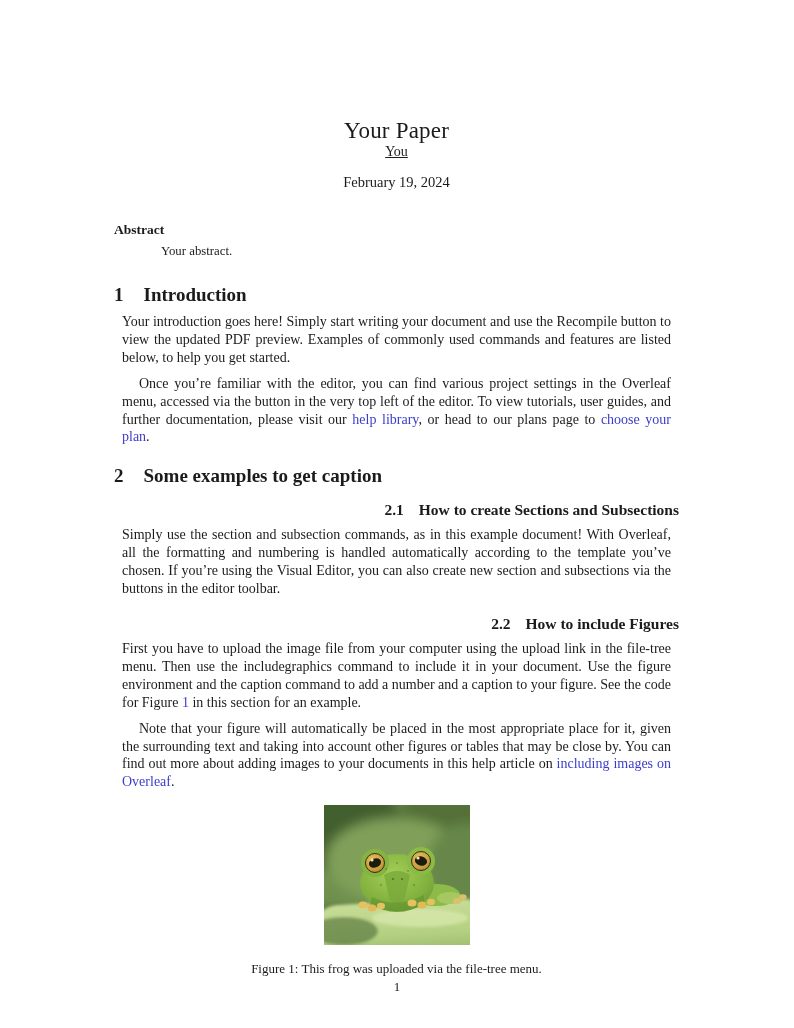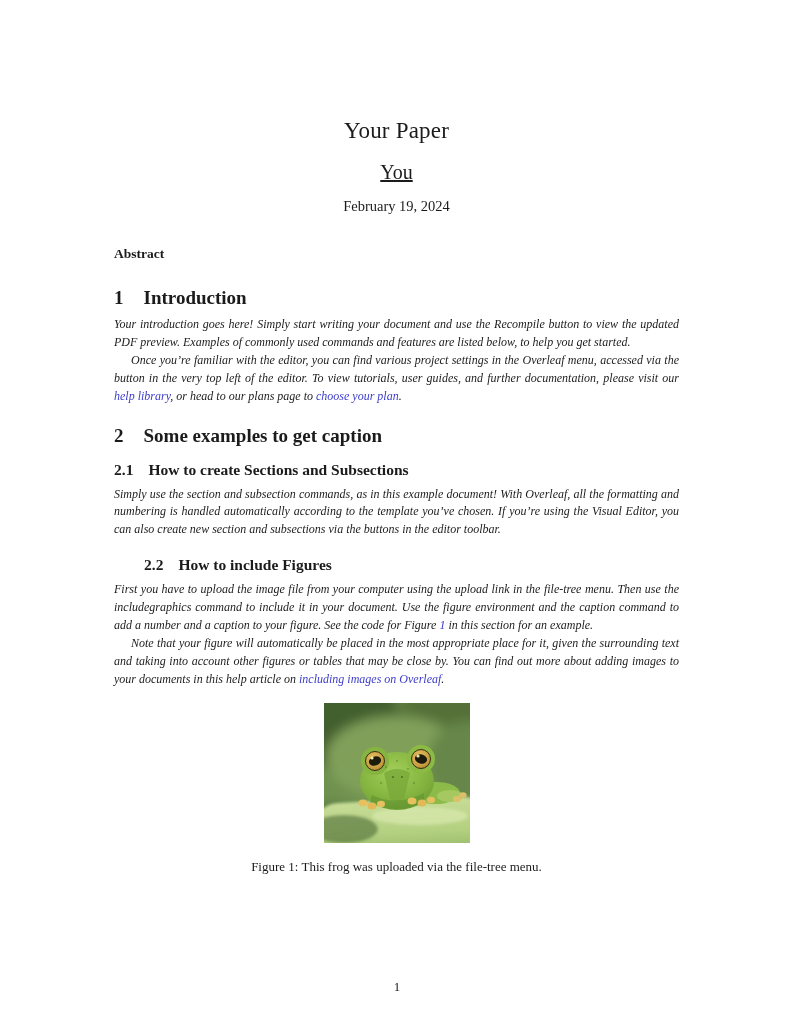--- a/index.html
+++ b/index.html
@@ -24,22 +24,21 @@
     margin-top: 118px;
     text-align: center;
   }
   .doc-title {
     font-size: 23px;
     font-weight: normal;
     margin: 0;
     letter-spacing: 0.2px;
   }
   .doc-author {
-    font-size: 20px;
-    margin-top: 17px;
+    font-size: 14px;
     text-decoration: underline;
   }
   .doc-date {
     font-size: 14.5px;
     margin-top: 14px;
     text-align: center;
   }
   
   .abstract {
     margin-top: 31px;
@@ -61,32 +60,32 @@
     font-weight: bold;
     margin: 0;
     padding: 0;
   }
   .section-heading .sec-num { margin-right: 20px; }
   .subsection-heading {
     font-size: 15.5px;
     font-weight: bold;
     margin: 0;
     padding: 0;
+    text-align: right;
   }
   .subsection-heading .sec-num { margin-right: 15px; }
   .sec-1 { margin-top: 25px; }
   .sec-2 { margin-top: 19px; }
   .sub-2-1 { margin-top: 14px; }
   .sub-2-2 { margin-top: 17px; margin-left: 30px; }
   p.body-par {
-    font-size: 12px;
+    font-size: 14px;
     line-height: 17.9px;
     text-align: justify;
-    margin: 0;
-    font-style: italic;
+    margin: 8px;
   }
   p.first-par { margin-top: 7px; }
   p.indent-par { text-indent: 17px; }
   a.doc-link {
     text-decoration: none;
     cursor: pointer;
   }
   
   .figure-block {
     margin-top: 14px;
@@ -118,20 +117,21 @@
 <div class="page">
 
   <div class="title-block">
     <h1 class="doc-title">Your Paper</h1>
     <div class="doc-author">You</div>
     <div class="doc-date">February 19, 2024</div>
   </div>
 
   <div class="abstract">
     <div class="abstract-heading">Abstract</div>
+    <div class="abstract-body">Your abstract.</div>
   </div>
 
   <h2 class="section-heading sec-1"><span class="sec-num">1</span><span>Introduction</span></h2>
 
   <p class="body-par first-par">Your introduction goes here! Simply start writing your document and use the Recompile button to view the updated PDF preview. Examples of commonly used commands and features are listed below, to help you get started.</p>
 
   <p class="body-par indent-par"><span>Once you’re familiar with the editor, you can find various project settings in the Overleaf menu, accessed via the button in the very top left of the editor. To view tutorials, user guides, and further documentation, please visit our </span><a class="doc-link" style="color: rgb(60, 60, 203);">help library</a><span>, or head to our plans page to </span><a class="doc-link" style="color: rgb(60, 60, 203);">choose your plan</a><span>.</span></p>
 
   <h2 class="section-heading sec-2"><span class="sec-num">2</span><span>Some examples to get caption</span></h2>
 

